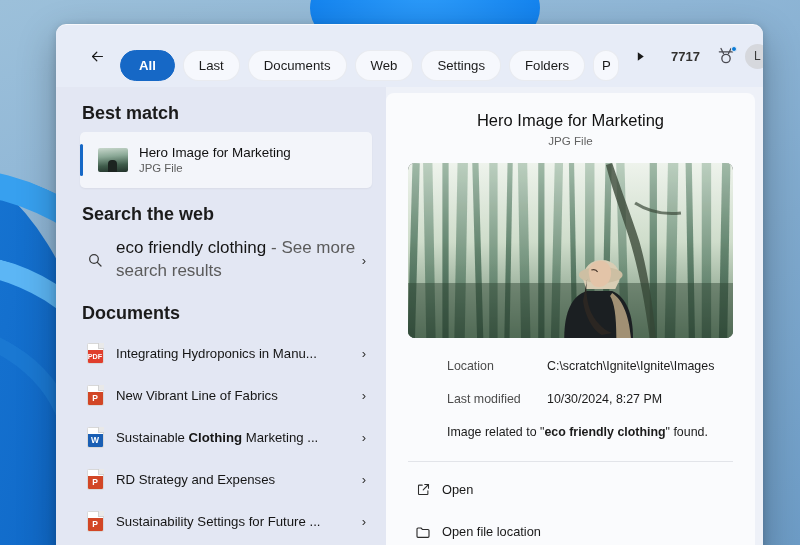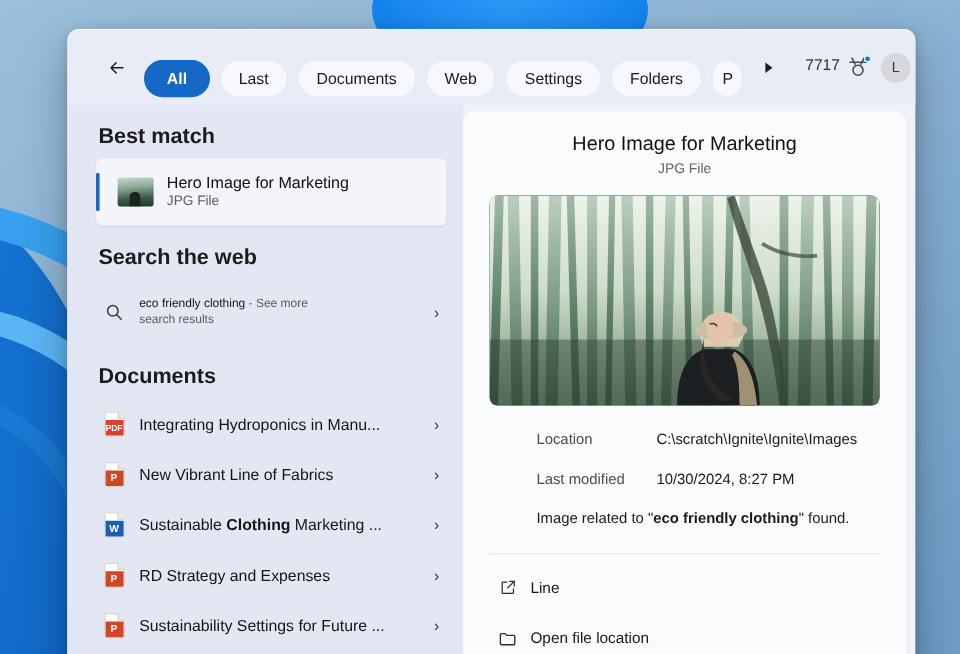--- a/index.html
+++ b/index.html
@@ -46,21 +46,21 @@
     display:flex; align-items:center; justify-content:center;
     font-size:13.2px; color:#1a1a1a; cursor:pointer; white-space:nowrap;
     border:1px solid rgba(0,0,0,0.05); flex:0 0 auto;margin-top:19px; }
   .pill.active { background:#1668c6; color:#fff; border-color:#1668c6; font-weight:600;
     padding:0 18px; }
   .pill.clipped { width:26px; padding:0; overflow:hidden; position:relative; }
   .pill.clipped span { position:absolute; left:8px; }
   .scroll-next { width:26px; height:26px; display:flex; align-items:center; justify-content:center;
     cursor:pointer; flex:0 0 auto; color:#1a1a1a; }
   .toolbar-right { margin-left:auto; display:flex; align-items:center; gap:9px; padding-left:10px; }
-  .rewards { display:flex; gap:5px; cursor:pointer; }
+  .rewards { display:flex; align-items:center; gap:16px; cursor:pointer;font-weight:bold; }
   .rewards-count { font-size:13px; color:#323130; }
   .medal-wrap { position:relative; width:20px; height:20px; }
   .medal-dot { position:absolute; right:-1px; top:0px; width:6px; height:6px;
     border-radius:50%; background:#0a7bd6; border:1px solid #e7ecf7; }
   .avatar { width:25px; height:25px; border-radius:50%; background:#d6d8dd; color:#3a3a3a;
     display:flex; align-items:center; justify-content:center; font-size:12px; cursor:pointer; }
 
   
   #content { display:flex; height:478px; }
 
@@ -82,21 +82,21 @@
 
   .row { display:flex; align-items:center; height:42px; cursor:pointer; border-radius:4px;
     padding:0 6px 0 2px; }
   .row-icon { width:26px; display:flex; align-items:flex-end; justify-content:center; flex:0 0 auto; }
   .row-label { font-size:13.2px; color:#151515; margin-left:8px; white-space:nowrap;
     overflow:hidden; text-overflow:ellipsis; flex:1 1 auto; }
   .row-label b { font-weight:700; }
   .chev { color:#30302f; font-size:13px; flex:0 0 auto; padding-left:6px; }
 
   .web-row { height:54px; align-items:center; }
-  .web-text { margin-left:8px; font-size:10px; color:#151515; line-height:1.35; flex:1 1 auto; }
+  .web-text { margin-left:8px; font-size:17px; color:#151515; line-height:1.35; flex:1 1 auto; }
   .web-text .dim { color:#5b5b5b; }
 
   
   .fileico { width:17px; height:21px; border-radius:1.5px; position:relative;
     background:#fff; border:1px solid #d8d8d8; display:flex; align-items:flex-end; }
   .fileico .band { width:100%; height:13px; display:flex; align-items:center;
     justify-content:center; font-size:7.2px; font-weight:700; color:#fff;
     border-radius:0 0 1px 1px; }
   .fileico .fold { position:absolute; right:-1px; top:-1px; width:6px; height:6px;
     background:#e9e9e9; border-left:1px solid #d2d2d2; border-bottom:1px solid #d2d2d2; }
@@ -365,21 +365,21 @@
       <div class="divider"></div>
 
       <div class="action">
         <div class="action-ico">
           <svg width="15" height="15" viewBox="0 0 24 24" fill="none" stroke="#2c2c2c" stroke-width="1.7" stroke-linecap="round" stroke-linejoin="round">
             <path d="M14 4h6v6"></path>
               <path d="M20 4l-8.5 8.5"></path>
             <path d="M19 14v5a1 1 0 0 1-1 1H5a1 1 0 0 1-1-1V6a1 1 0 0 1 1-1h5"></path>
           </svg>
         </div>
-        <span class="action-label">Line</span>
+        <span class="action-label">Open</span>
       </div>
 
       <div class="action">
         <div class="action-ico">
           <svg width="16" height="16" viewBox="0 0 24 24" fill="none" stroke="#2c2c2c" stroke-width="1.7" stroke-linecap="round" stroke-linejoin="round">
             <path d="M3 7.5a1.5 1.5 0 0 1 1.5-1.5H9l2 2.2h8.5A1.5 1.5 0 0 1 21 9.7v8.8a1.5 1.5 0 0 1-1.5 1.5h-15A1.5 1.5 0 0 1 3 18.5z"></path>
           </svg>
         </div>
         <span class="action-label">Open file location</span>
       </div>

